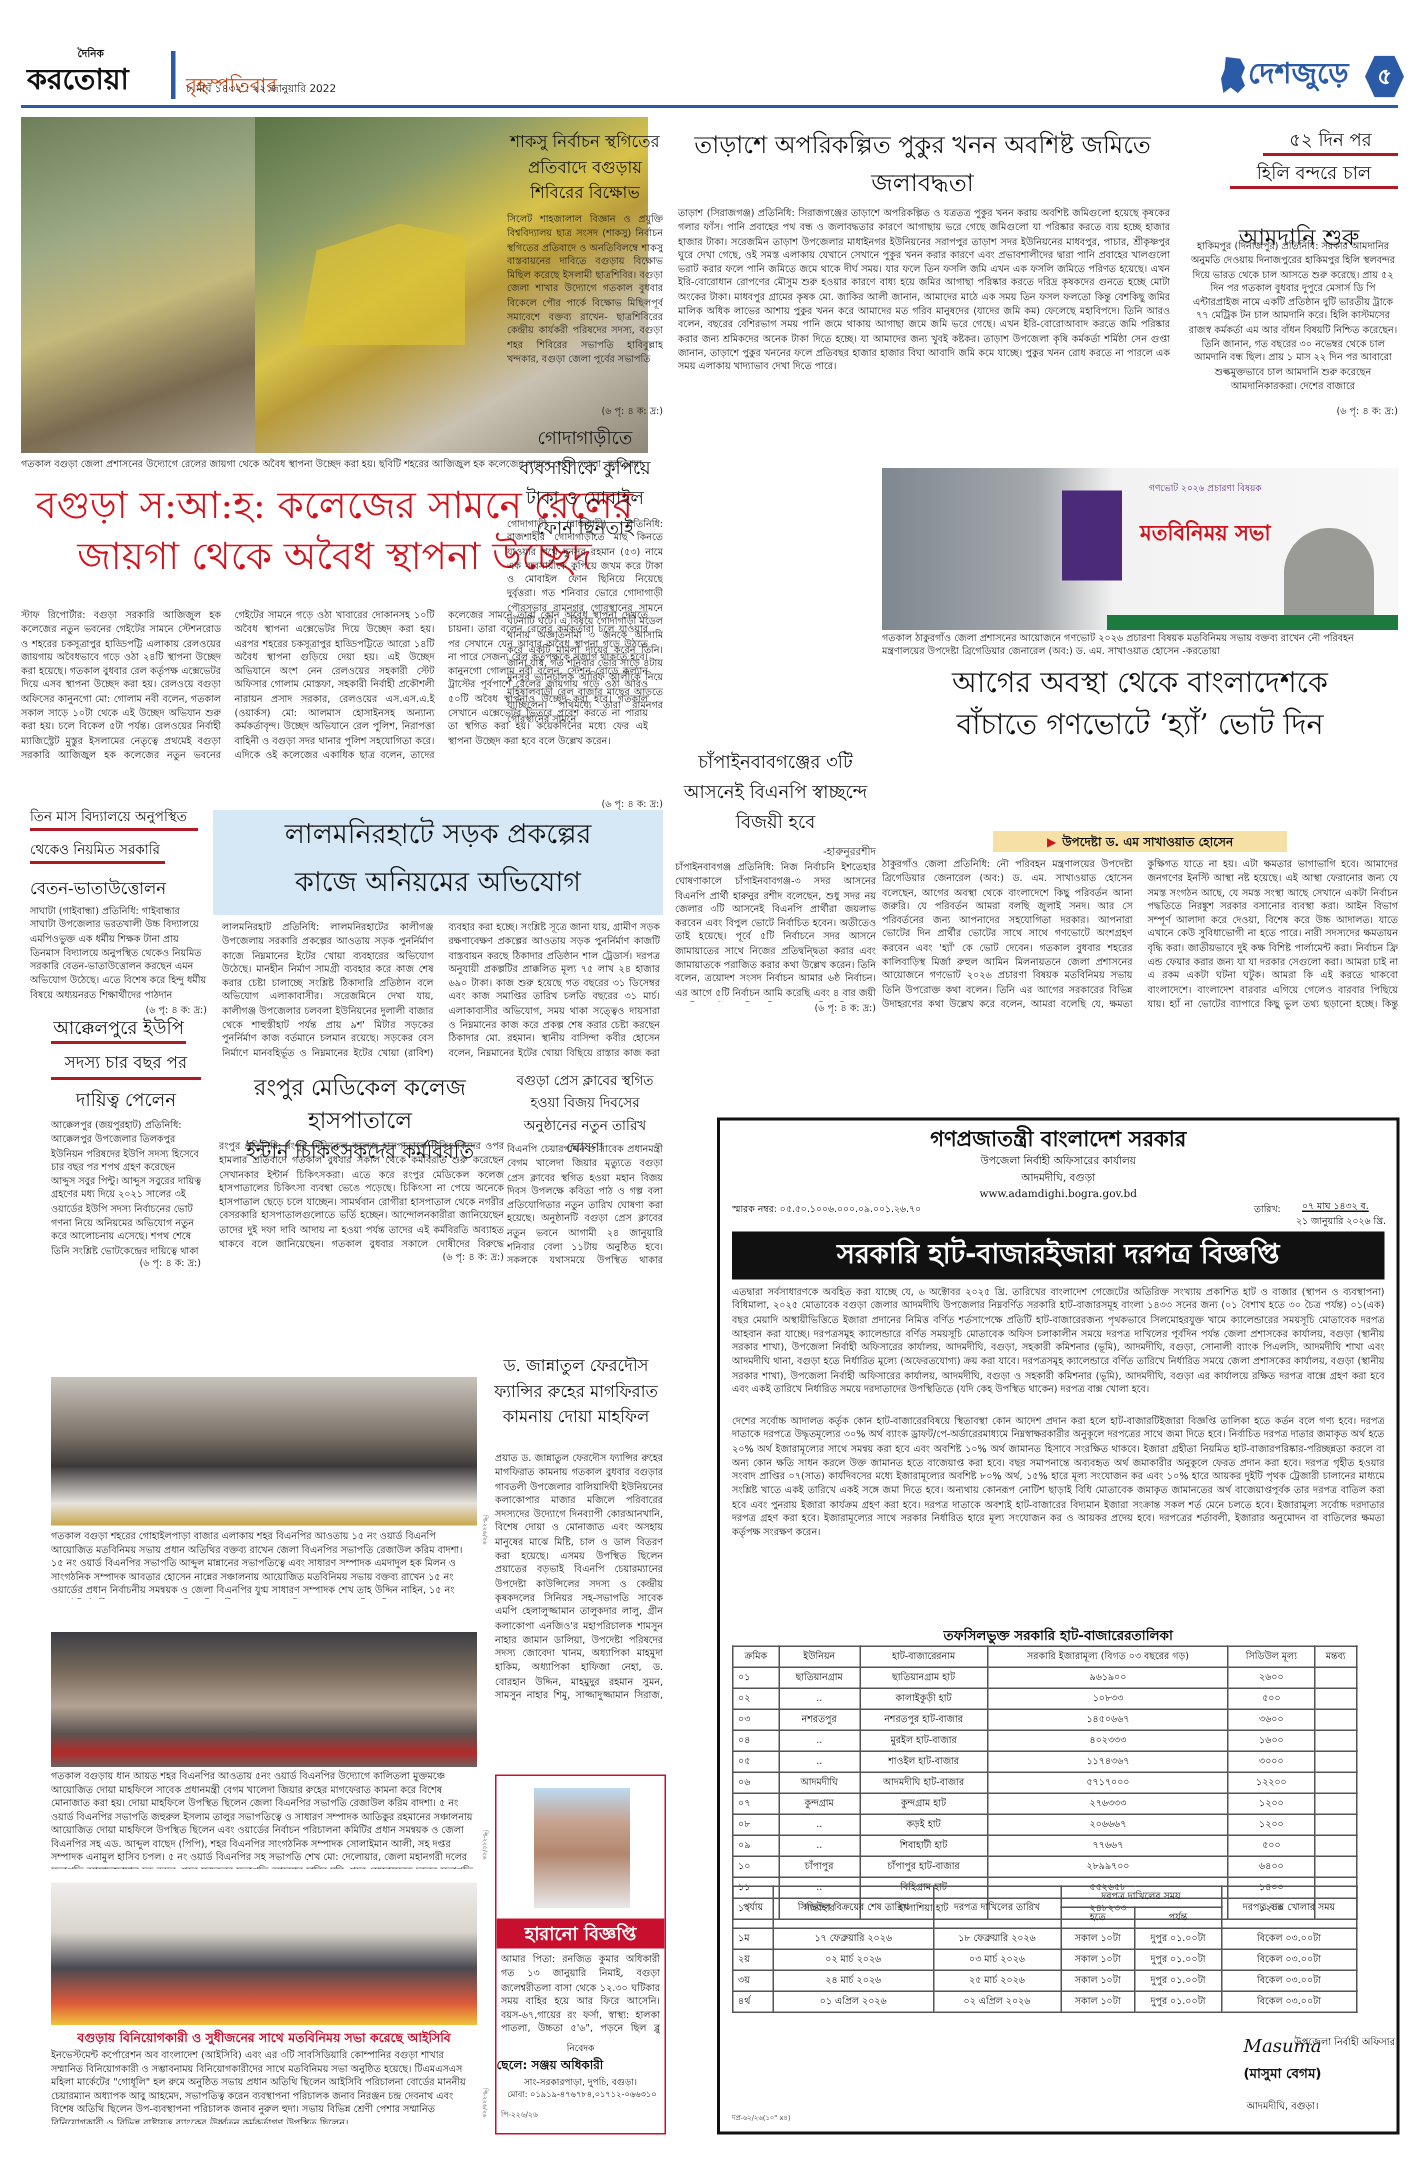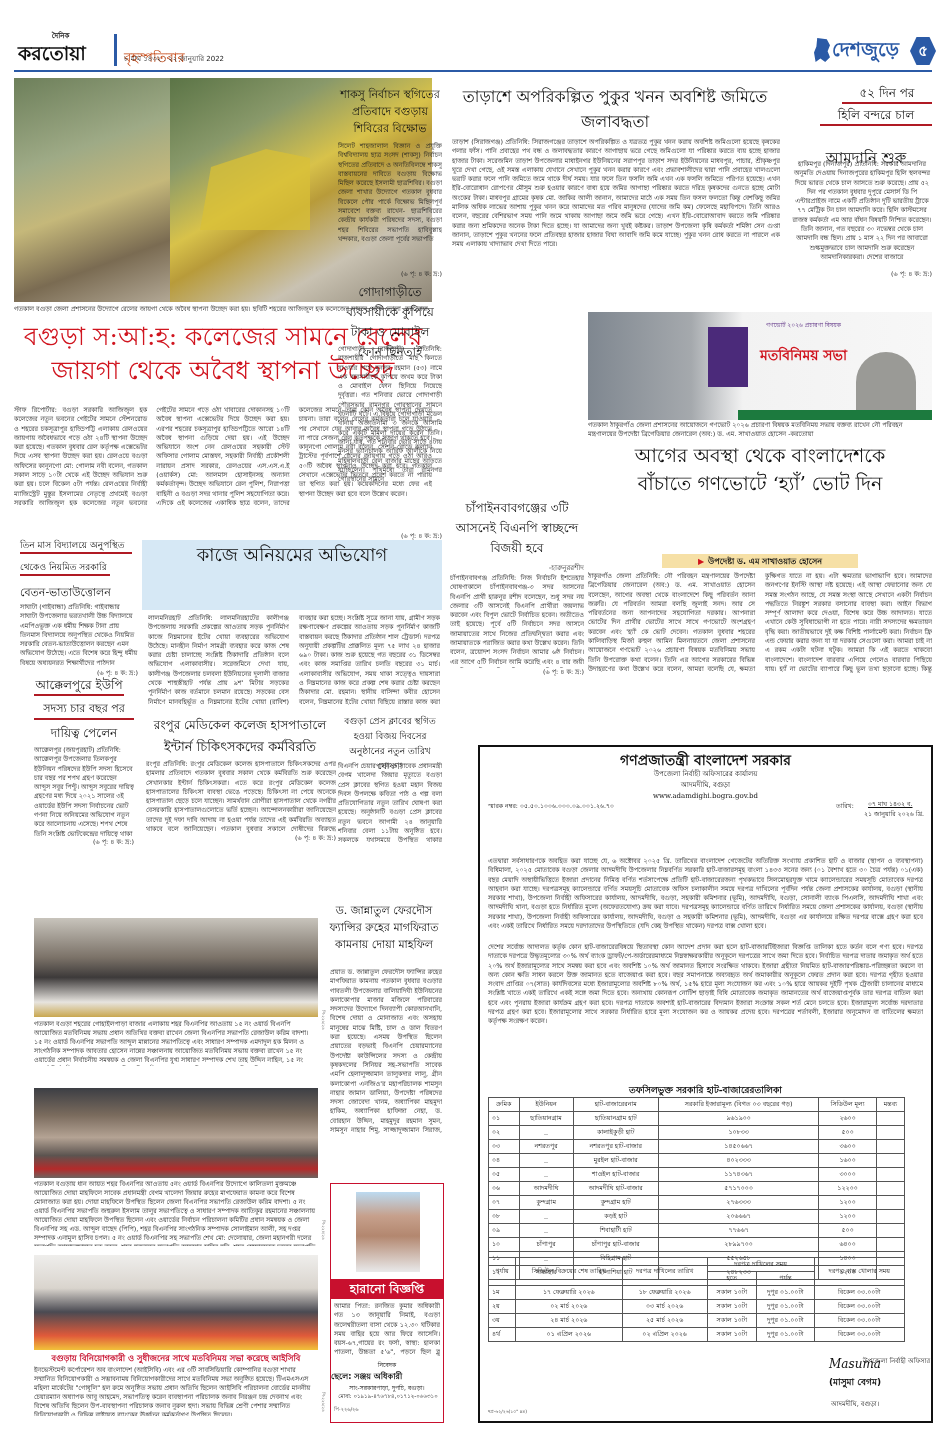--- a/index.html
+++ b/index.html
@@ -89,26 +89,27 @@
 <div class="abs body-text" style="left:20px;top:603px;width:118px;height:66px;text-align:left;">সাঘাটা (গাইবান্ধা) প্রতিনিধি: গাইবান্ধার সাঘাটা উপজেলার ভরতখালী উচ্চ বিদ্যালয়ে এমপিওভুক্ত এক ধর্মীয় শিক্ষক টানা প্রায় তিনমাস বিদ্যালয়ে অনুপস্থিত থেকেও নিয়মিত সরকারি বেতন-ভাতাউত্তোলন করছেন এমন অভিযোগ উঠেছে। এতে বিশেষ করে হিন্দু ধর্মীয় বিষয়ে অধ্যয়নরত শিক্ষার্থীদের পাঠদান মারাত্মকভাবে</div>
 <div class="abs body-text" style="left:20px;top:669px;width:118px;text-align:right;">(৬ পৃ: ৪ ক: দ্র:)</div>
 
 <div class="abs red-rule" style="left:34px;top:676px;width:90px;font-size:12px;line-height:18px;font-family:'DejaVu Serif',serif;text-align:center;">আক্কেলপুরে ইউপি</div>
 <div class="abs red-rule" style="left:34px;top:700px;width:100px;font-size:11px;line-height:18px;font-family:'DejaVu Serif',serif;text-align:center;">সদস্য চার বছর পর</div>
 <div class="abs" style="left:34px;top:724px;width:100px;font-size:12px;line-height:18px;font-family:'DejaVu Serif',serif;text-align:center;">দায়িত্ব পেলেন</div>
 <div class="abs body-text" style="left:34px;top:746px;width:100px;height:92px;text-align:left;">আক্কেলপুর (জয়পুরহাট) প্রতিনিধি: আক্কেলপুর উপজেলার তিলকপুর ইউনিয়ন পরিষদের ইউপি সদস্য হিসেবে চার বছর পর শপথ গ্রহণ করেছেন আব্দুস সবুর পিন্টু। আব্দুস সবুরের দায়িত্ব গ্রহণের মধ্য দিয়ে ২০২১ সালের ৩ই ওয়ার্ডের ইউপি সদস্য নির্বাচনের ভোট গণনা নিয়ে অনিয়মের অভিযোগ নতুন করে আলোচনায় এসেছে। শপথ শেষে তিনি সংশ্লিষ্ট ভোটকেন্দ্রের দায়িত্বে থাকা প্রিসাইডিং কর্মকর্তা ও সংশ্লিষ্টদের</div>
 <div class="abs body-text" style="left:34px;top:838px;width:100px;text-align:right;">(৬ পৃ: ৪ ক: দ্র:)</div>
 
 <div class="abs hl" style="left:142px;top:540px;width:300px;height:70px;background:#d6e8f5;">
+  <div style="font-size:18px;line-height:34px;">লালমনিরহাটে সড়ক প্রকল্পের</div>
   <div style="font-size:18px;line-height:30px;">কাজে অনিয়মের অভিযোগ</div>
 </div>
 <div class="abs body-text" style="left:148px;top:614px;width:292px;height:96px;column-count:2;column-gap:10px;">লালমনিরহাট প্রতিনিধি: লালমনিরহাটের কালীগঞ্জ উপজেলায় সরকারি প্রকল্পের আওতায় সড়ক পুনর্নির্মাণ কাজে নিম্নমানের ইটের খোয়া ব্যবহারের অভিযোগ উঠেছে। মানহীন নির্মাণ সামগ্রী ব্যবহার করে কাজ শেষ করার চেষ্টা চালাচ্ছে সংশ্লিষ্ট ঠিকাদারি প্রতিষ্ঠান বলে অভিযোগ এলাকাবাসীর। সরেজমিনে দেখা যায়, কালীগঞ্জ উপজেলার চলবলা ইউনিয়নের দুলালী বাজার থেকে শাহুস্তীহাট পর্যন্ত প্রায় ৯শ' মিটার সড়কের পুনর্নির্মাণ কাজ বর্তমানে চলমান রয়েছে। সড়কের বেস নির্মাণে মানবহির্ভূত ও নিম্নমানের ইটের খোয়া (রাবিশ) ব্যবহার করা হচ্ছে। সংশ্লিষ্ট সূত্রে জানা যায়, গ্রামীণ সড়ক রক্ষণাবেক্ষণ প্রকল্পের আওতায় সড়ক পুনর্নির্মাণ কাজটি বাস্তবায়ন করছে ঠিকাদার প্রতিষ্ঠান শাল ট্রেডার্স। দরপত্র অনুযায়ী প্রকল্পটির প্রাক্কলিত মূল্য ৭৫ লাখ ২৪ হাজার ৬৯০ টাকা। কাজ শুরু হয়েছে গত বছরের ৩১ ডিসেম্বর এবং কাজ সমাপ্তির তারিখ চলতি বছরের ৩১ মার্চ। এলাকাবাসীর অভিযোগ, সময় থাকা সত্ত্বেও দায়সারা ও নিম্নমানের কাজ করে প্রকল্প শেষ করার চেষ্টা করছেন ঠিকাদার মো. রহমান। স্থানীয় বাসিন্দা কবীর হোসেন বলেন, নিম্নমানের ইটের খোয়া বিছিয়ে রাস্তার কাজ করা হচ্ছে। এতে অল্পদিনের মধ্যেই রাস্তা নষ্ট হয়ে যাবে। আগের মতো আবার আমাদের ভোগান্তিতে পড়তে হবে। বাধা দিলেও কেউ কোনো গুরুত্ব দিচ্ছে না। মঙ্গলবার সরেজমিনে দেখা যায়, সড়কের কাজ তদারকির দায়িত্বে থাকা কালীগঞ্জ উপজেলা নির্বাহী প্রকৌশল দপ্তরের দুইজন সহকারী কর্মকর্তা উপস্থিত থাকলেও তাদের সামনেই</div>
 
 <div class="abs hl" style="left:142px;top:714px;width:196px;">
-  <div style="font-size:12px;line-height:22px;text-align:center;">রংপুর মেডিকেল কলেজ হাসপাতালে</div>
+  <div style="font-size:15px;line-height:22px;text-align:center;">রংপুর মেডিকেল কলেজ হাসপাতালে</div>
   <div style="font-size:13px;line-height:22px;">ইন্টার্ন চিকিৎসকদের কর্মবিরতি</div>
 </div>
 <div class="abs body-text" style="left:146px;top:760px;width:190px;height:74px;">রংপুর প্রতিনিধি: রংপুর মেডিকেল কলেজ হাসপাতালে চিকিৎসকদের ওপর হামলার প্রতিবাদে গতকাল বুধবার সকাল থেকে কর্মবিরতি শুরু করেছেন সেখানকার ইন্টার্ন চিকিৎসকরা। এতে করে রংপুর মেডিকেল কলেজ হাসপাতালের চিকিৎসা ব্যবস্থা ভেঙে পড়েছে। চিকিৎসা না পেয়ে অনেকে হাসপাতাল ছেড়ে চলে যাচ্ছেন। সামর্থবান রোগীরা হাসপাতাল থেকে নগরীর বেসরকারি হাসপাতালগুলোতে ভর্তি হচ্ছেন। আন্দোলনকারীরা জানিয়েছেন তাদের দুই দফা দাবি আদায় না হওয়া পর্যন্ত তাদের এই কর্মবিরতি অব্যাহত থাকবে বলে জানিয়েছেন। গতকাল বুধবার সকালে দোষীদের বিরুদ্ধে আইনানুগ ব্যবস্থা গ্রহণের মানববন্ধন কর্মসূচি পালন করেছেন ইন্টার্ন চিকিৎসকরা। রংপুর মেডিকেল কলেজ হাসপাতালের ইন্টার্ন ডক্টরস সোসাইটির সভাপতি ডা. সালমান মীর নিরাজ</div>
 <div class="abs body-text" style="left:146px;top:834px;width:190px;text-align:right;">(৬ পৃ: ৪ ক: দ্র:)</div>
 
 <div class="abs hl" style="left:338px;top:714px;width:104px;font-size:9px;line-height:15px;">বগুড়া প্রেস ক্লাবের স্থগিত হওয়া বিজয় দিবসের অনুষ্ঠানের নতুন তারিখ ঘোষণা</div>
 <div class="abs body-text" style="left:338px;top:762px;width:104px;height:82px;">বিএনপি চেয়ারপার্সন ও সাবেক প্রধানমন্ত্রী বেগম খালেদা জিয়ার মৃত্যুতে বগুড়া প্রেস ক্লাবের স্থগিত হওয়া মহান বিজয় দিবস উপলক্ষে কবিতা পাঠ ও গল্প বলা প্রতিযোগিতার নতুন তারিখ ঘোষণা করা হয়েছে। অনুষ্ঠানটি বগুড়া প্রেস ক্লাবের নতুন ভবনে আগামী ২৪ জানুয়ারি শনিবার বেলা ১১টায় অনুষ্ঠিত হবে। সকলকে যথাসময়ে উপস্থিত থাকার আহবান জানানো হয়েছে। খবর বিজ্ঞপ্তির।</div>
 
 <div class="abs photo" style="left:34px;top:918px;width:284px;height:99px;background:linear-gradient(180deg,#c8c4bc 0%,#7b7268 40%,#3d3a3a 60%,#e7e4df 85%,#c9a74f 100%);"></div>
 <div class="abs caption" style="left:34px;top:1020px;width:284px;height:46px;">গতকাল বগুড়া শহরের গোহাইলপাড়া বাজার এলাকায় শহর বিএনপির আওতায় ১৫ নং ওয়ার্ড বিএনপি আয়োজিত মতবিনিময় সভায় প্রধান অতিথির বক্তব্য রাখেন জেলা বিএনপির সভাপতি রেজাউল করিম বাদশা। ১৫ নং ওয়ার্ড বিএনপির সভাপতি আব্দুল মান্নানের সভাপতিত্বে এবং সাধারণ সম্পাদক এমদাদুল হক মিলন ও সাংগঠনিক সম্পাদক আবতার হোসেন নান্নের সঞ্চালনায় আয়োজিত মতবিনিময় সভায় বক্তব্য রাখেন ১৫ নং ওয়ার্ডের প্রধান নির্বাচনীয় সমন্বয়ক ও জেলা বিএনপির যুগ্ম সাধারণ সম্পাদক শেখ তাহ উদ্দিন নাহিন, ১৫ নং ওয়ার্ড নির্বাচনীয় সমন্বয়ক ও জেলা বিএনপির ক্রীড়া সম্পাদক মোমিন মাসুদ, জেলা বিএনপির কোষাধ্যক্ষ শাহদাৎ হোসেন, শহর মহিলা দলের দপ্তর সম্পাদক এড. সোহেলী খাতুন, ১৫নং ওয়ার্ড মহিলা দলের সাধারণ সম্পাদক আরজিনা আকতার মৌ সহ ওয়ার্ডের নেতৃবৃন্দ।</div>
@@ -139,20 +140,21 @@
 
 <div class="abs" style="left:478px;top:745px;width:455px;height:678px;border:2px solid #111;">
   <div class="abs" style="left:0;top:4px;width:451px;text-align:center;font-size:14px;font-weight:bold;line-height:18px;">গণপ্রজাতন্ত্রী বাংলাদেশ সরকার</div>
   <div class="abs" style="left:0;top:22px;width:451px;text-align:center;font-size:7px;line-height:10px;">উপজেলা নির্বাহী অফিসারের কার্যালয়</div>
   <div class="abs" style="left:0;top:33px;width:451px;text-align:center;font-size:7px;line-height:10px;">আদমদীঘি, বগুড়া</div>
   <div class="abs" style="left:0;top:44px;width:451px;text-align:center;font-size:7px;line-height:10px;font-family:'DejaVu Serif',serif;">www.adamdighi.bogra.gov.bd</div>
   <div class="abs" style="left:8px;top:54px;font-size:6.2px;">স্মারক নম্বর: ০৫.৫০.১০০৬.০০০.০৯.০০১.২৬.৭০</div>
   <div class="abs" style="left:356px;top:54px;font-size:6.2px;">তারিখ:</div>
   <div class="abs" style="left:388px;top:52px;font-size:6.2px;text-decoration:underline;">০৭ মাঘ ১৪৩২ ব.</div>
   <div class="abs" style="left:384px;top:62px;font-size:6.2px;">২১ জানুয়ারি ২০২৬ খ্রি.</div>
+  <div class="abs" style="left:8px;top:74px;width:435px;height:32px;background:#111;color:#fff;font-size:18px;font-weight:bold;text-align:center;line-height:32px;">সরকারি হাট-বাজারইজারা দরপত্র বিজ্ঞপ্তি</div>
   <div class="abs body-text" style="left:8px;top:110px;width:435px;height:84px;">এতদ্বারা সর্বসাধারণকে অবহিত করা যাচ্ছে যে, ৬ অক্টোবর ২০২৫ খ্রি. তারিখের বাংলাদেশ গেজেটের অতিরিক্ত সংখ্যায় প্রকাশিত হাট ও বাজার (স্থাপন ও ব্যবস্থাপনা) বিধিমালা, ২০২৫ মোতাবেক বগুড়া জেলার আদমদীঘি উপজেলার নিম্নবর্ণিত সরকারি হাট-বাজারসমূহ বাংলা ১৪৩৩ সনের জন্য (০১ বৈশাখ হতে ৩০ চৈত্র পর্যন্ত) ০১(এক) বছর মেয়াদি অস্থায়ীভিত্তিতে ইজারা প্রদানের নিমিত্ত বর্ণিত শর্তসাপেক্ষে প্রতিটি হাট-বাজারেরজন্য পৃথকভাবে সিলমোহরযুক্ত খামে ক্যালেন্ডারের সময়সূচি মোতাবেক দরপত্র আহবান করা যাচ্ছে। দরপত্রসমূহ ক্যালেন্ডারে বর্ণিত সময়সূচি মোতাবেক অফিস চলাকালীন সময়ে দরপত্র দাখিলের পূর্বদিন পর্যন্ত জেলা প্রশাসকের কার্যালয়, বগুড়া (স্থানীয় সরকার শাখা), উপজেলা নির্বাহী অফিসারের কার্যালয়, আদমদীঘি, বগুড়া, সহকারী কমিশনার (ভূমি), আদমদীঘি, বগুড়া, সোনালী ব্যাংক পিএলসি, আদমদীঘি শাখা এবং আদমদীঘি থানা, বগুড়া হতে নির্ধারিত মূল্যে (অফেরতযোগ্য) ক্রয় করা যাবে। দরপত্রসমূহ ক্যালেন্ডারে বর্ণিত তারিখে নির্ধারিত সময়ে জেলা প্রশাসকের কার্যালয়, বগুড়া (স্থানীয় সরকার শাখা), উপজেলা নির্বাহী অফিসারের কার্যালয়, আদমদীঘি, বগুড়া ও সহকারী কমিশনার (ভূমি), আদমদীঘি, বগুড়া এর কার্যালয়ে রক্ষিত দরপত্র বাক্সে গ্রহণ করা হবে এবং একই তারিখে নির্ধারিত সময়ে দরদাতাদের উপস্থিতিতে (যদি কেহ উপস্থিত থাকেন) দরপত্র বাক্স খোলা হবে।</div>
   <div class="abs body-text" style="left:8px;top:196px;width:435px;height:130px;">দেশের সর্বোচ্চ আদালত কর্তৃক কোন হাট-বাজারেরবিষয়ে স্থিতাবস্থা কোন আদেশ প্রদান করা হলে হাট-বাজারটিইজারা বিজ্ঞপ্তি তালিকা হতে কর্তন বলে গণ্য হবে। দরপত্র দাতাকে দরপত্রে উদ্ধৃতমূল্যের ৩০% অর্থ ব্যাংক ড্রাফট/পে-অর্ডারেরমাধ্যমে নিম্নস্বাক্ষরকারীর অনুকূলে দরপত্রের সাথে জমা দিতে হবে। নির্বাচিত দরপত্র দাতার জমাকৃত অর্থ হতে ২০% অর্থ ইজারামূল্যের সাথে সমন্বয় করা হবে এবং অবশিষ্ট ১০% অর্থ জামানত হিসাবে সংরক্ষিত থাকবে। ইজারা গ্রহীতা নিয়মিত হাট-বাজারপরিষ্কার-পরিচ্ছন্নতা করলে বা অন্য কোন ক্ষতি সাধন করলে উক্ত জামানত হতে বাজেয়াপ্ত করা হবে। বছর সমাপনান্তে অব্যবহৃত অর্থ জমাকারীর অনুকূলে ফেরত প্রদান করা হবে। দরপত্র গৃহীত হওয়ার সংবাদ প্রাপ্তির ০৭(সাত) কার্যদিবসের মধ্যে ইজারামূল্যের অবশিষ্ট ৮০% অর্থ, ১৫% হারে মূল্য সংযোজন কর এবং ১০% হারে আয়কর দুইটি পৃথক ট্রেজারী চালানের মাধ্যমে সংশ্লিষ্ট খাতে একই তারিখে একই সঙ্গে জমা দিতে হবে। অন্যথায় কোনরূপ নোটিশ ছাড়াই বিধি মোতাবেক জমাকৃত জামানতের অর্থ বাজেয়াপ্তপূর্বক তার দরপত্র বাতিল করা হবে এবং পুনরায় ইজারা কার্যক্রম গ্রহণ করা হবে। দরপত্র দাতাকে অবশ্যই হাট-বাজারের বিদ্যমান ইজারা সংক্রান্ত সকল শর্ত মেনে চলতে হবে। ইজারামূল্য সর্বোচ্চ দরদাতার দরপত্র গ্রহণ করা হবে। ইজারামূল্যের সাথে সরকার নির্ধারিত হারে মূল্য সংযোজন কর ও আয়কর প্রদেয় হবে। দরপত্রের শর্তাবলী, ইজারার অনুমোদন বা বাতিলের ক্ষমতা কর্তৃপক্ষ সংরক্ষণ করেন।</div>
   <div class="abs" style="left:0;top:336px;width:451px;text-align:center;font-size:9px;font-weight:bold;">তফসিলভুক্ত সরকারি হাট-বাজারেরতালিকা</div>
 
   <div class="abs" style="left:8px;top:350px;width:417px;">
     <table>
       <thead>
           <tr id="hat-head">
             <th>ক্রমিক</th>
             <th>ইউনিয়ন</th>

